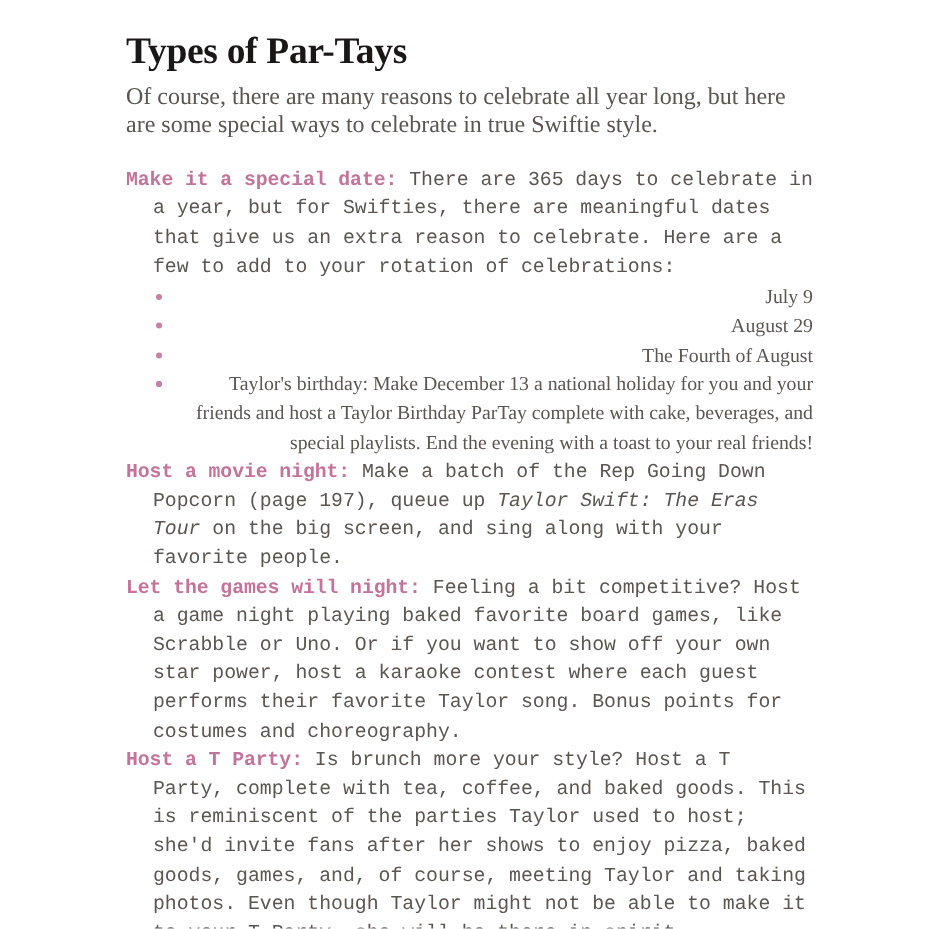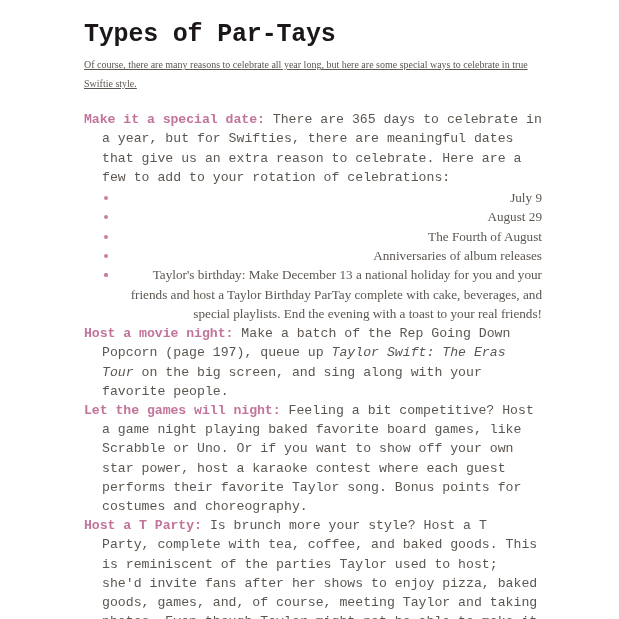--- a/index.html
+++ b/index.html
@@ -18,37 +18,36 @@
   .page {
     position: relative;
     width: 619px;
     height: 619px;
     background: #ffffff;
     box-sizing: border-box;
     padding: 22px 77px 0 84px;
   }
 
   .doc-title {
-    font-family: Liberation Mono, monospace;
+    font-family: Liberation Serif, serif;
     font-size: 25px;
     font-weight: 700;
     color: #1b1717;
     letter-spacing: -0.2px;
     line-height: 1.05;
     margin: 0 0 7px 0;
     white-space: nowrap;
   }
 
   .intro {
-    font-size: 10px;
+    font-size: 16px;
     line-height: 19px;
     color: #5c5651;
     margin: 0 0 17px 0;
     max-width: 452px;
-    text-decoration: underline;
   }
 
   .section {
     font-size: 13.2px;
     line-height: 19.2px;
     color: #5c5651;
     margin: 0 0 0 0;
     padding-left: 18px;
     text-indent: -18px;
     max-width: 460px;
@@ -105,21 +104,20 @@
   <h1 class="doc-title">Types of Par-Tays</h1>
 
   <p class="intro">Of course, there are many reasons to celebrate all year long, but here are some special ways to celebrate in true Swiftie style.</p>
 
   <p class="section"><span class="lead">Make it a special date:</span><span> There are 365 days to celebrate in a year, but for Swifties, there are meaningful dates that give us an extra reason to celebrate. Here are a few to add to your rotation of celebrations:</span></p>
 
   <ul class="bullets">
     <li><span class="dot"></span><span>July 9</span></li>
     <li><span class="dot"></span><span>August 29</span></li>
     <li><span class="dot"></span><span>The Fourth of August</span></li>
-    <li><span class="dot"></span><span>Anniversaries of album releases</span></li>
     <li><span class="dot"></span></li>
     <li><span class="dot"></span><span>Taylor's birthday: Make December 13 a national holiday for you and your friends and host a Taylor Birthday ParTay complete with cake, beverages, and special playlists. End the evening with a toast to your real friends!</span></li>
   </ul>
 
   <p class="section"><span class="lead">Host a movie night:</span><span> Make a batch of the Rep Going Down Popcorn (page 197), queue up </span><span class="ital">Taylor Swift: The Eras Tour</span><span> on the big screen, and sing along with your favorite people.</span></p>
 
   <p class="section"><span class="lead">Let the games will night:</span><span> Feeling a bit competitive? Host a game night playing baked favorite board games, like Scrabble or Uno. Or if you want to show off your own star power, host a karaoke contest where each guest performs their favorite Taylor song. Bonus points for costumes and choreography.</span></p>
 
   <p class="section"><span class="lead">Host a T Party:</span><span> Is brunch more your style? Host a T Party, complete with tea, coffee, and baked goods. This is reminiscent of the parties Taylor used to host; she'd invite fans after her shows to enjoy pizza, baked goods, games, and, of course, meeting Taylor and taking photos. Even though Taylor might not be able to make it to your T Party, she will be there in spirit.</span></p>
 

